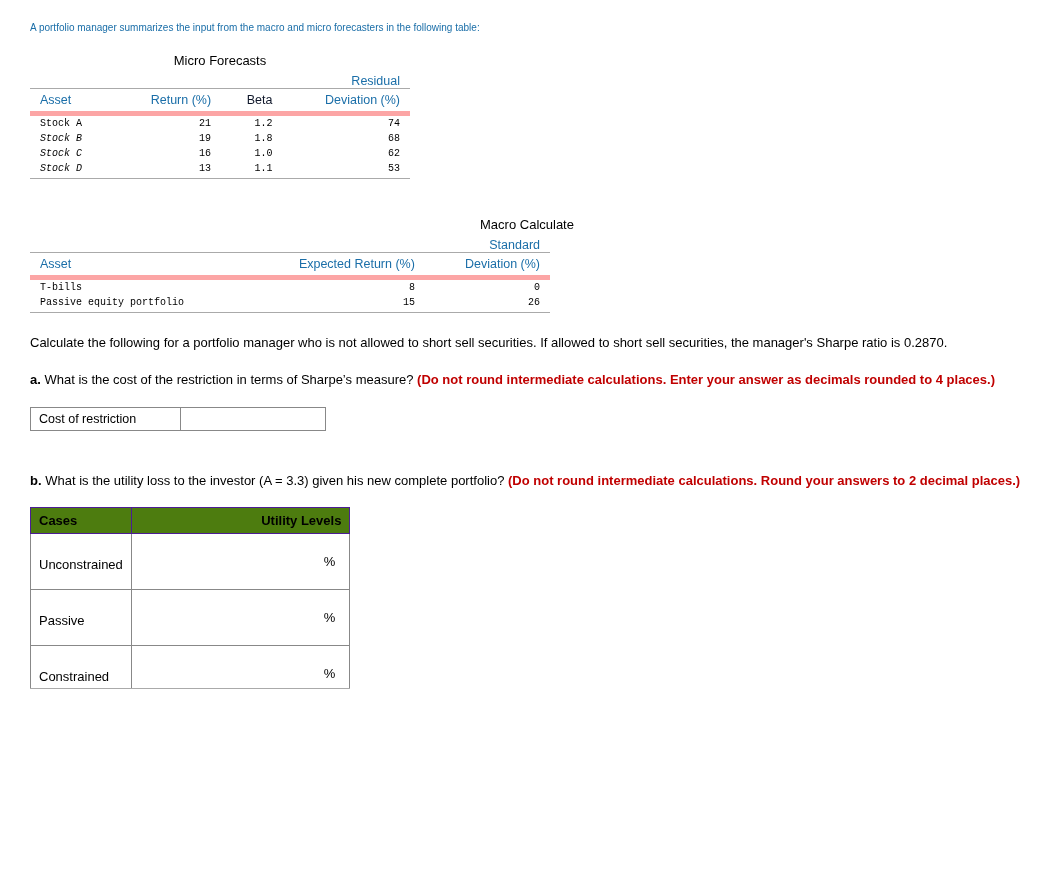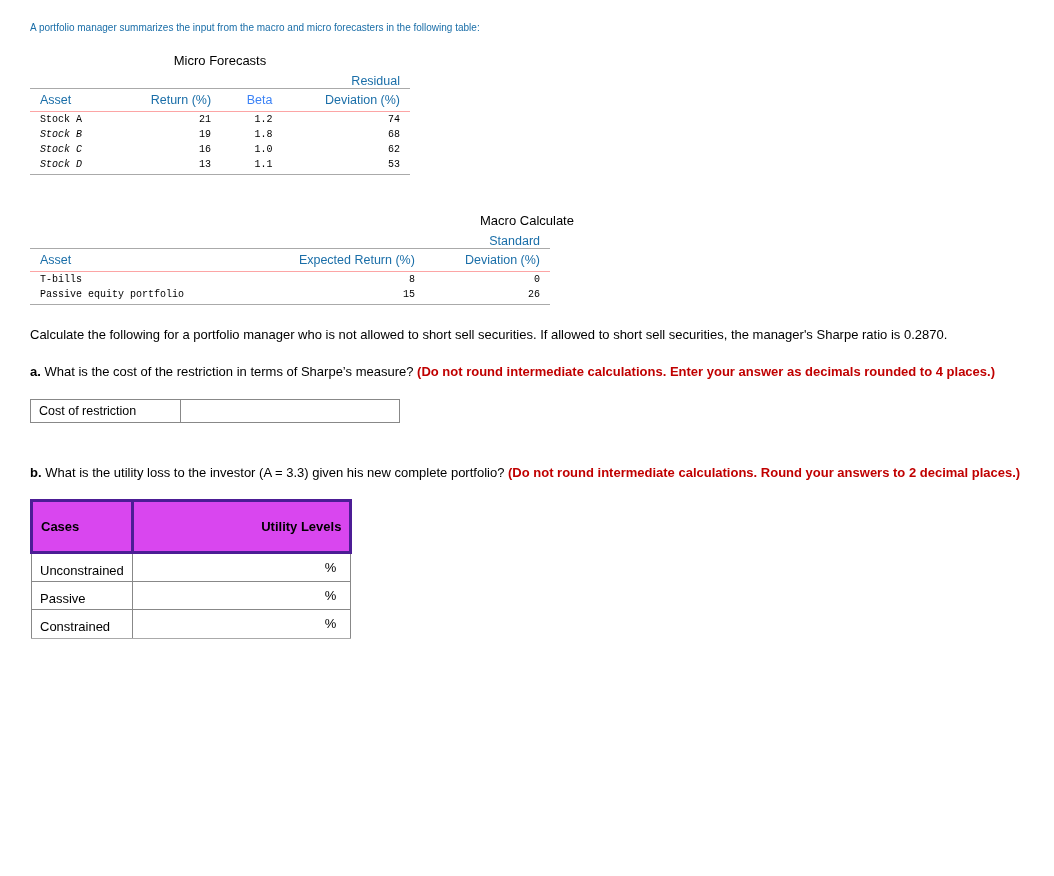--- a/index.html
+++ b/index.html
@@ -78,21 +78,21 @@
     }
     .question-letter {
       font-weight: bold;
     }
 
     
     .input-row {
       display: flex;
       align-items: stretch;
       border: 1px solid #888;
-      width: 370px;
+      width: 296px;
       margin-bottom: 20px;
     }
     .input-label-cell {
       padding: 4px 8px;
       border-right: 1px solid #888;
       min-width: 150px;
       font-size: 12.5px;
       display: flex;
       align-items: center;
     }
@@ -105,33 +105,33 @@
       min-width: 80px;
     }
 
     
     table.utility-table {
       width: 270px;
       border-collapse: collapse;
       font-size: 13px;
     }
     table.utility-table th {
-      background: #d946ef;
+      background: #4d7c0f;
       font-weight: bold;
-      border: 3px solid #4c1d95;
-      padding: 17px 8px;
+      border: 1px solid #4c1d95;
+      padding: 5px 8px;
       text-align: left;
       color: #000;
     }
     table.utility-table th:last-child {
       text-align: center;
     }
     table.utility-table td {
       border: 1px solid #888;
-      padding: 3px 8px;
+      padding: 17px 8px;
       font-size: 13px;
       font-family: Arial, sans-serif;
     }
     .utility-td-with-pct {
       padding: 0;
     }
     .utility-td-inner {
       display: flex;
       align-items: center;
       padding: 3px 6px;
@@ -154,21 +154,21 @@
       flex-wrap: wrap;
     }
 
     .top-header-row th {
       border-top: none !important;
       border-bottom: none !important;
       padding-bottom: 0;
     }
     .sub-header-row th {
       border-top: 1px solid #aaa !important;
-      border-bottom: 1px solid #fca5a5;
+      border-bottom: 5px solid #fca5a5;
     }
   </style>
 </head>
 <body>
 
 <p class="intro-text">
   <span style="color:#1a6ea8">A portfolio manager summarizes the input from the macro and micro forecasters in the following table:</span>
 </p>
 
 <div class="two-tables section-gap">
@@ -179,21 +179,21 @@
       <thead>
         <tr class="top-header-row">
           <th></th>
           <th></th>
           <th></th>
           <th style="color:#1a6ea8">Residual</th>
         </tr>
         <tr class="sub-header-row">
           <th style="color:#1a6ea8">Asset</th>
           <th style="color:#1a6ea8">Return (%)</th>
-          <th style="color:#3b82f6">Beta</th>
+          <th style="color:#0f172a">Beta</th>
           <th style="color:#1a6ea8">Deviation (%)</th>
         </tr>
       </thead>
       <tbody id="micro-tbody">
       <tr>
             <td>Stock A</td>
             <td>21</td>
             <td>1.2</td>
             <td>74</td>
           </tr>

